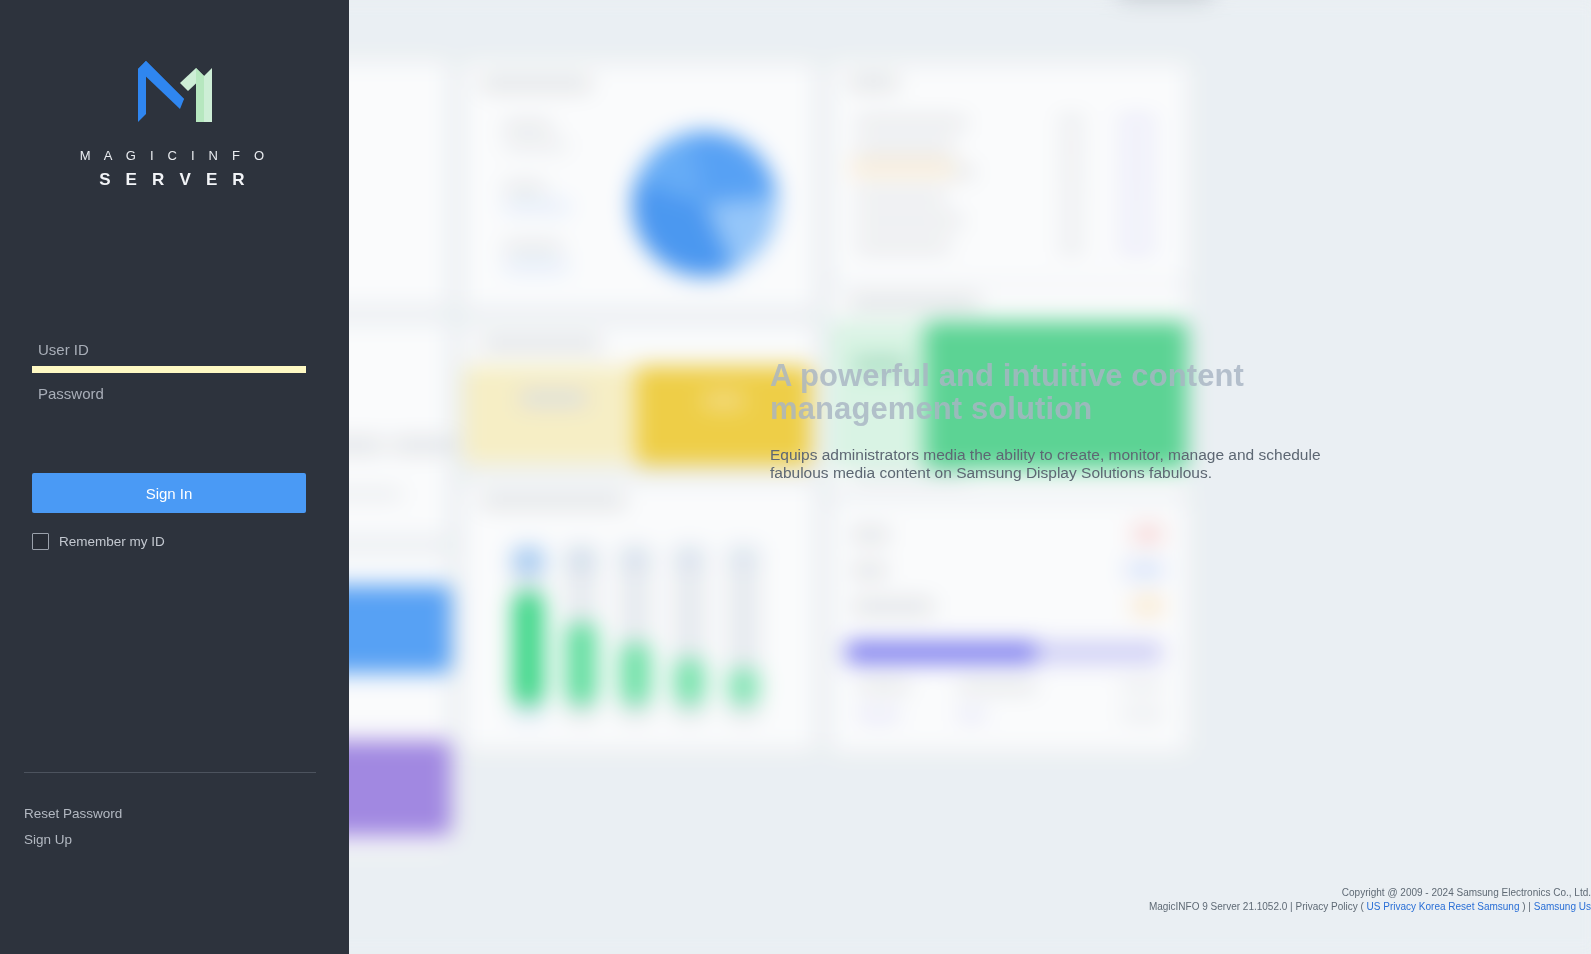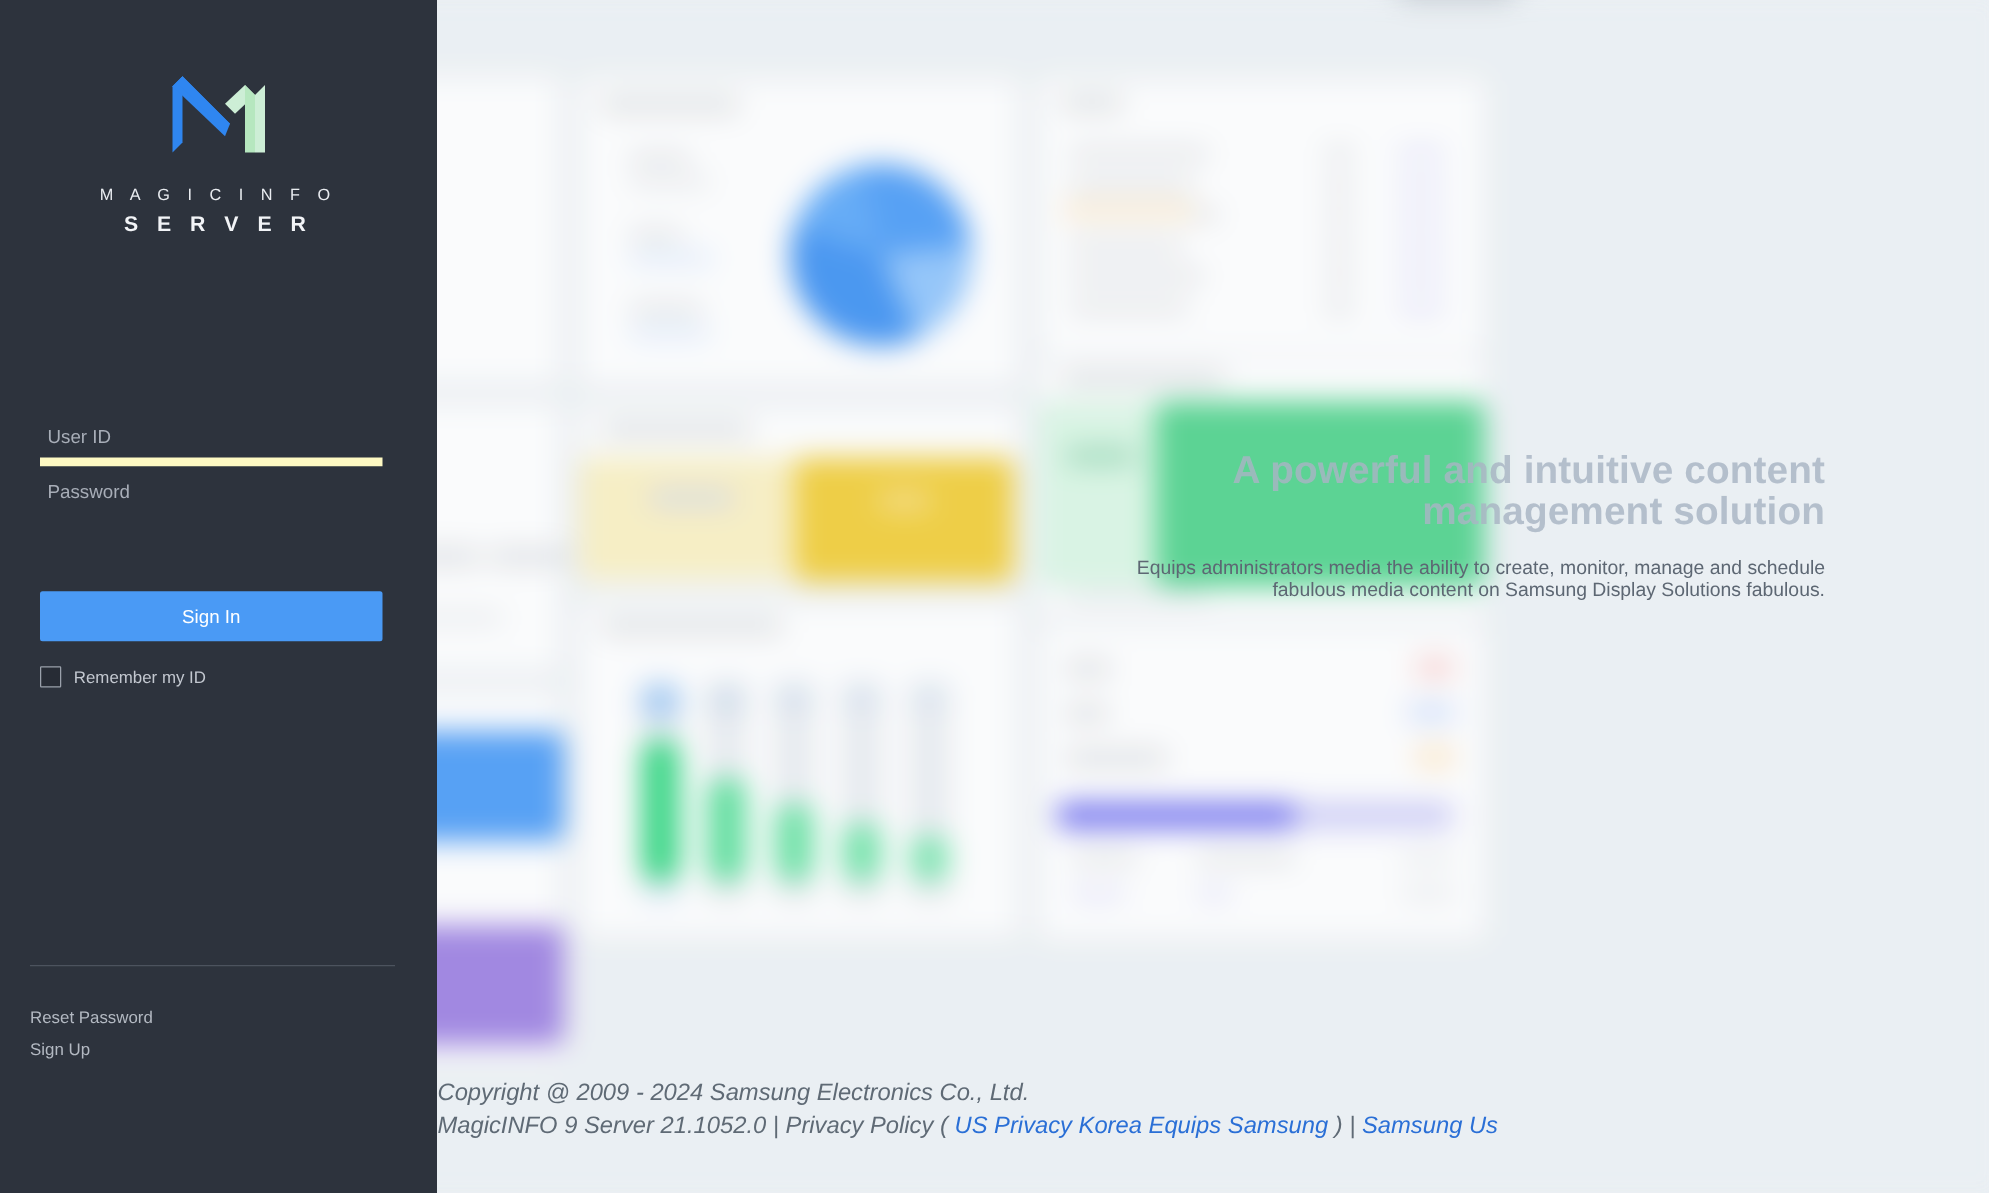--- a/index.html
+++ b/index.html
@@ -97,21 +97,21 @@
   }
 
   .bd-badge { position: absolute; border-radius: 10px; height: 18px; }
 
   
   #hero {
     position: absolute;
     left: 770px;
     top: 360px;
     width: 690px;
-    text-align: right;
+    text-align: left;
     pointer-events: none;
   }
   #hero .hl {
     font-size: 31px;
     font-weight: bold;
     line-height: 1.06;
     color: #a9b5c4;
     opacity: 0.82;
     letter-spacing: 0.1px;
   }
@@ -121,25 +121,24 @@
     line-height: 1.17;
     color: #5d6773;
   }
 
   
   #footer {
     position: absolute;
     left: 350px;
     right: 0;
     bottom: 40px;
-    text-align: left;
-    font-size: 19px;
+    text-align: right;
+    font-size: 10px;
     line-height: 1.38;
     color: #5f6a75;
-    font-style: italic;
   }
   #footer a, #footer .lnk {
     color: #2a6fd6;
     text-decoration: none;
     cursor: pointer;
   }
 
   
   #sidebar {
     position: absolute;
@@ -352,21 +351,21 @@
 
   <div id="hero">
     <div class="hl">A powerful and intuitive content</div>
     <div class="hl">management solution</div>
     <div class="sub">Equips administrators media the ability to create, monitor, manage and schedule</div>
     <div class="sub" style="margin-top:0">fabulous media content on Samsung Display Solutions fabulous.</div>
   </div>
 
   <div id="footer">
     <div>Copyright @ 2009 - 2024 Samsung Electronics Co., Ltd.</div>
-    <div><span>MagicINFO 9 Server 21.1052.0 | Privacy Policy ( </span><span class="lnk">US</span><span> </span><span class="lnk">Privacy</span><span> </span><span class="lnk">Korea</span><span> </span><span class="lnk">Equips</span><span> </span><span class="lnk">Samsung</span><span> ) | </span><span class="lnk">Samsung Us</span></div>
+    <div><span>MagicINFO 9 Server 21.1052.0 | Privacy Policy ( </span><span class="lnk">US</span><span> </span><span class="lnk">Privacy</span><span> </span><span class="lnk">Korea</span><span> </span><span class="lnk">Reset</span><span> </span><span class="lnk">Samsung</span><span> ) | </span><span class="lnk">Samsung Us</span></div>
   </div>
 
   <div id="sidebar">
 
     <div id="brand">
       <svg id="logo-mark" width="82" height="74" viewBox="0 0 82 74">
         <path d="M4 70 L4 17 L12 9 L12 62 Z" fill="#2f86f0"></path>
         <path d="M4 17 L12 9 L50 47 L46 57 Z" fill="#2f86f0"></path>
         <path d="M12 9 L50 47 L44 52 L8 14 Z" fill="#2f86f0"></path>
         <path d="M46 31 L62 16 L70 24 L54 39 Z" fill="#cdeed6"></path>

